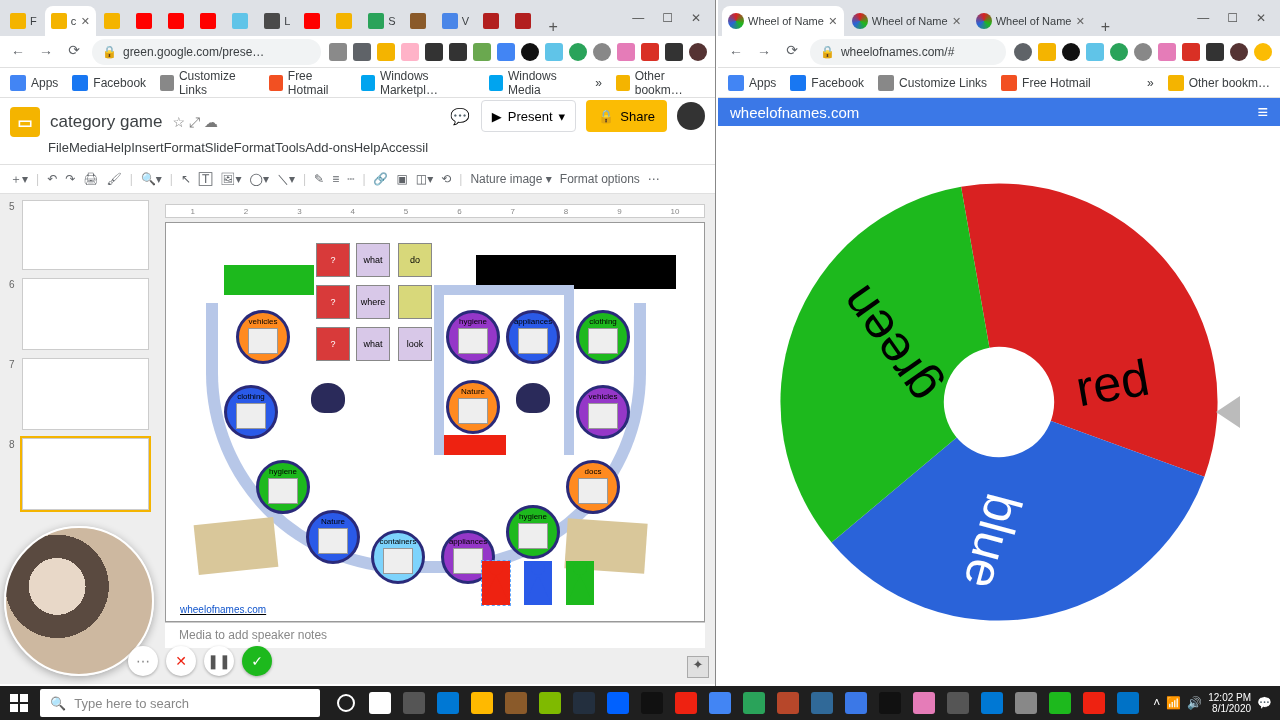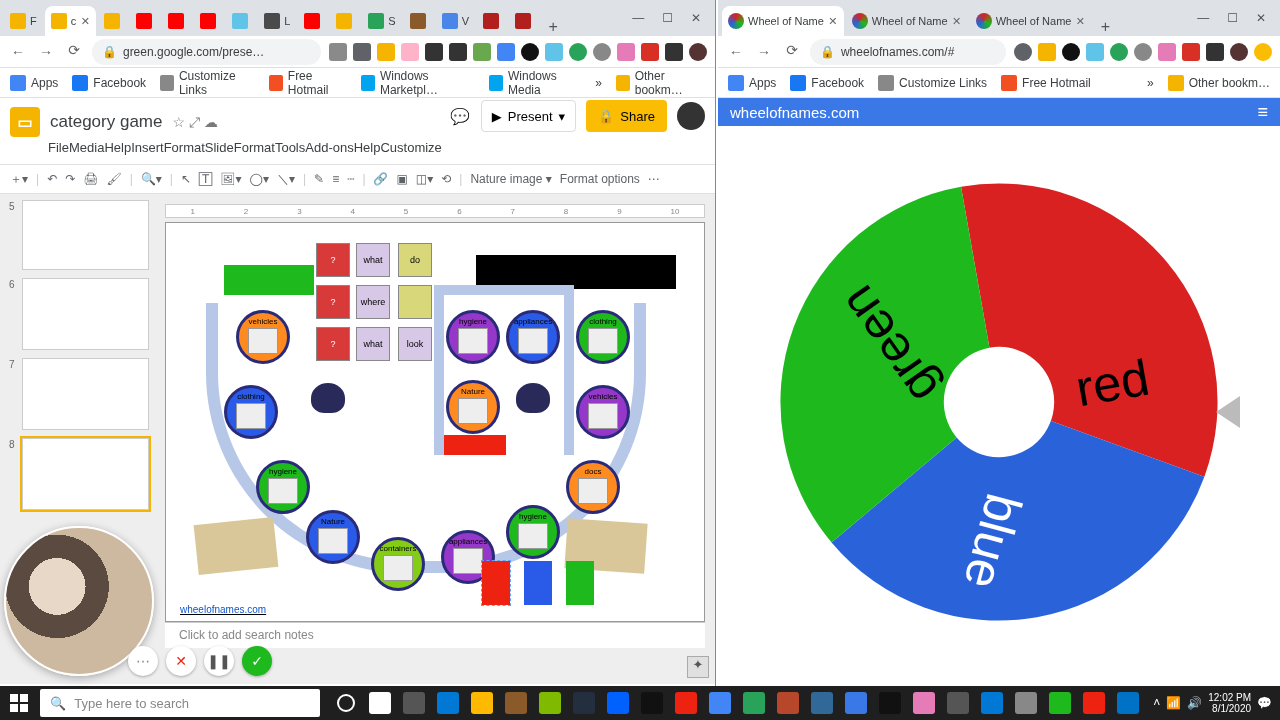--- a/index.html
+++ b/index.html
@@ -232,21 +232,21 @@
       <span>File</span>
       <span>Media</span>
       <span>Help</span>
       <span>Insert</span>
       <span>Format</span>
       <span>Slide</span>
       <span>Format</span>
       <span>Tools</span>
       <span>Add-ons</span>
       <span>Help</span>
-      <span>Customize</span>
+      <span>Accessil</span>
     </div>
 
   <div class="slides-right">
     <span style="font-size:16px;color:#5f6368">💬</span>
     <div class="present">
       <span>▶</span>
       <span>Present</span>
       <span>▾</span>
     </div>
     <div class="share">
@@ -369,21 +369,21 @@
                 <div class="pic"></div>
               </div>
               <div class="spot" style="left: 80px; top: 225px; background: rgb(29, 185, 29);">
                 <span>hygiene</span>
                 <div class="pic"></div>
               </div>
               <div class="spot" style="left: 130px; top: 275px; background: rgb(42, 90, 232);">
                 <span>Nature</span>
                 <div class="pic"></div>
               </div>
-              <div class="spot" style="left: 195px; top: 302px; background: #84cc16;">
+              <div class="spot" style="left: 195px; top: 295px; background: #7dd3fc;">
                 <span>containers</span>
                 <div class="pic"></div>
               </div>
               <div class="spot" style="left: 265px; top: 295px; background: rgb(149, 55, 200);">
                 <span>appliances</span>
                 <div class="pic"></div>
               </div>
               <div class="spot" style="left: 330px; top: 270px; background: rgb(29, 185, 29);">
                 <span>hygiene</span>
                 <div class="pic"></div>
@@ -420,21 +420,21 @@
           <div style="position:absolute;left:20px;bottom:34px;width:80px;height:50px;background:#d9c79a;transform:rotate(-6deg);font-size:7px;color:#5a4a20;text-align:center;padding:2px"></div>
           <div style="position:absolute;right:20px;bottom:34px;width:80px;height:50px;background:#d9c79a;transform:rotate(4deg);font-size:7px;color:#5a4a20;text-align:center;padding:2px"></div>
 
           <div class="pawn" style="left:306px;bottom:0;background:#e21;color:#e21;outline:1px dashed #60a5fa"></div>
           <div class="pawn" style="left:348px;bottom:0;background:#2a5ae8;color:#2a5ae8"></div>
           <div class="pawn" style="left:390px;bottom:0;background:#1db91d;color:#1db91d"></div>
         </div>
 
         <div class="link"><a>wheelofnames.com</a></div>
       </div>
-      <div class="notes">Click to add search notes</div>
+      <div class="notes">Media to add speaker notes</div>
       <div style="position:absolute;right:6px;bottom:6px;width:22px;height:22px;background:#e0e0e0;border:1px solid #aaa;text-align:center;font-size:13px;color:#555">✦</div>
     </div>
   </div>
 </div>
 
 <div class="win-right">
   <div class="tabstrip" id="right-tabs">
     <div class="tab active" style="min-width: 110px;">
         <span class="fav" style="background:conic-gradient(#d92121,#1db91d,#2a63d9,#d92121);border-radius:50%"></span>
         <span style="white-space:nowrap;overflow:hidden">Wheel of Name</span>

